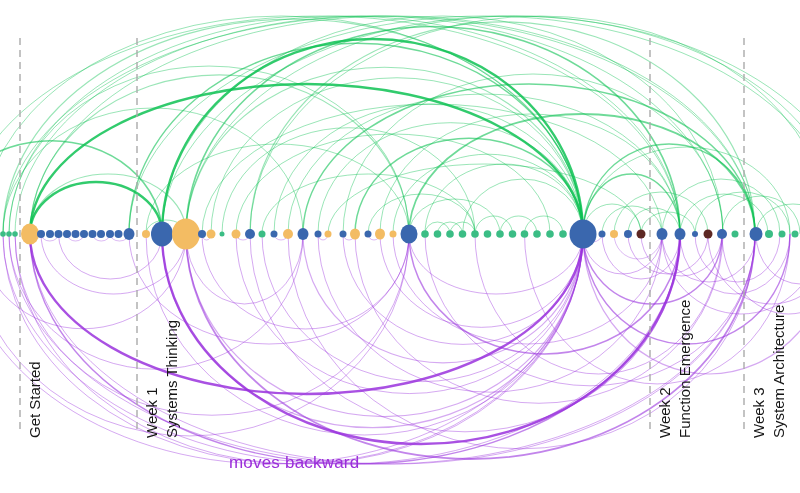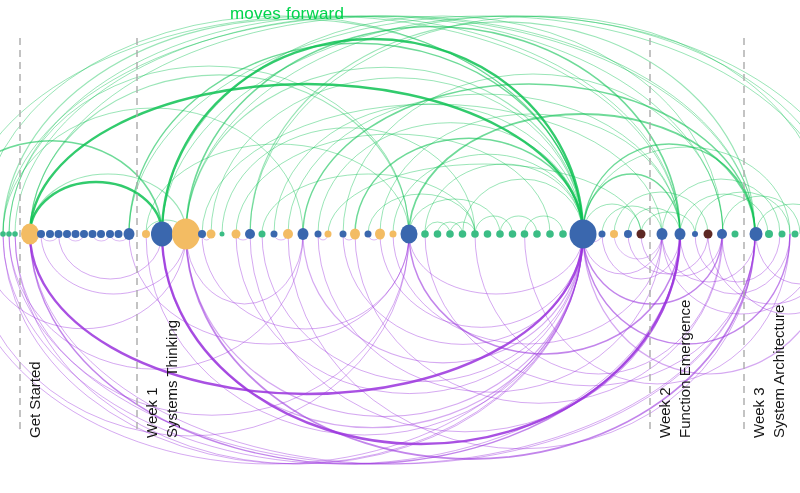--- a/index.html
+++ b/index.html
@@ -230,14 +230,14 @@
       <g font-family="&quot;Liberation Sans&quot;, sans-serif" font-size="15" fill="#161616">
         <text transform="translate(40,438) rotate(-90)" text-anchor="start">Get Started</text>
         <text transform="translate(157,438) rotate(-90)" text-anchor="start">Week 1</text>
         <text transform="translate(177,438) rotate(-90)" text-anchor="start">Systems Thinking</text>
         <text transform="translate(670,438) rotate(-90)" text-anchor="start">Week 2</text>
         <text transform="translate(690,438) rotate(-90)" text-anchor="start">Function Emergence</text>
         <text transform="translate(764,438) rotate(-90)" text-anchor="start">Week 3</text>
         <text transform="translate(784,438) rotate(-90)" text-anchor="start">System Architecture</text>
       </g>
     </svg>
-  <div class="dir-label" id="fwd-label" style="color: rgb(0, 212, 76);">moves forward</div>
+  <div class="dir-label" id="bwd-label" style="color: rgb(155, 46, 217);">moves backward</div>
 </div>
 
 </body></html>

